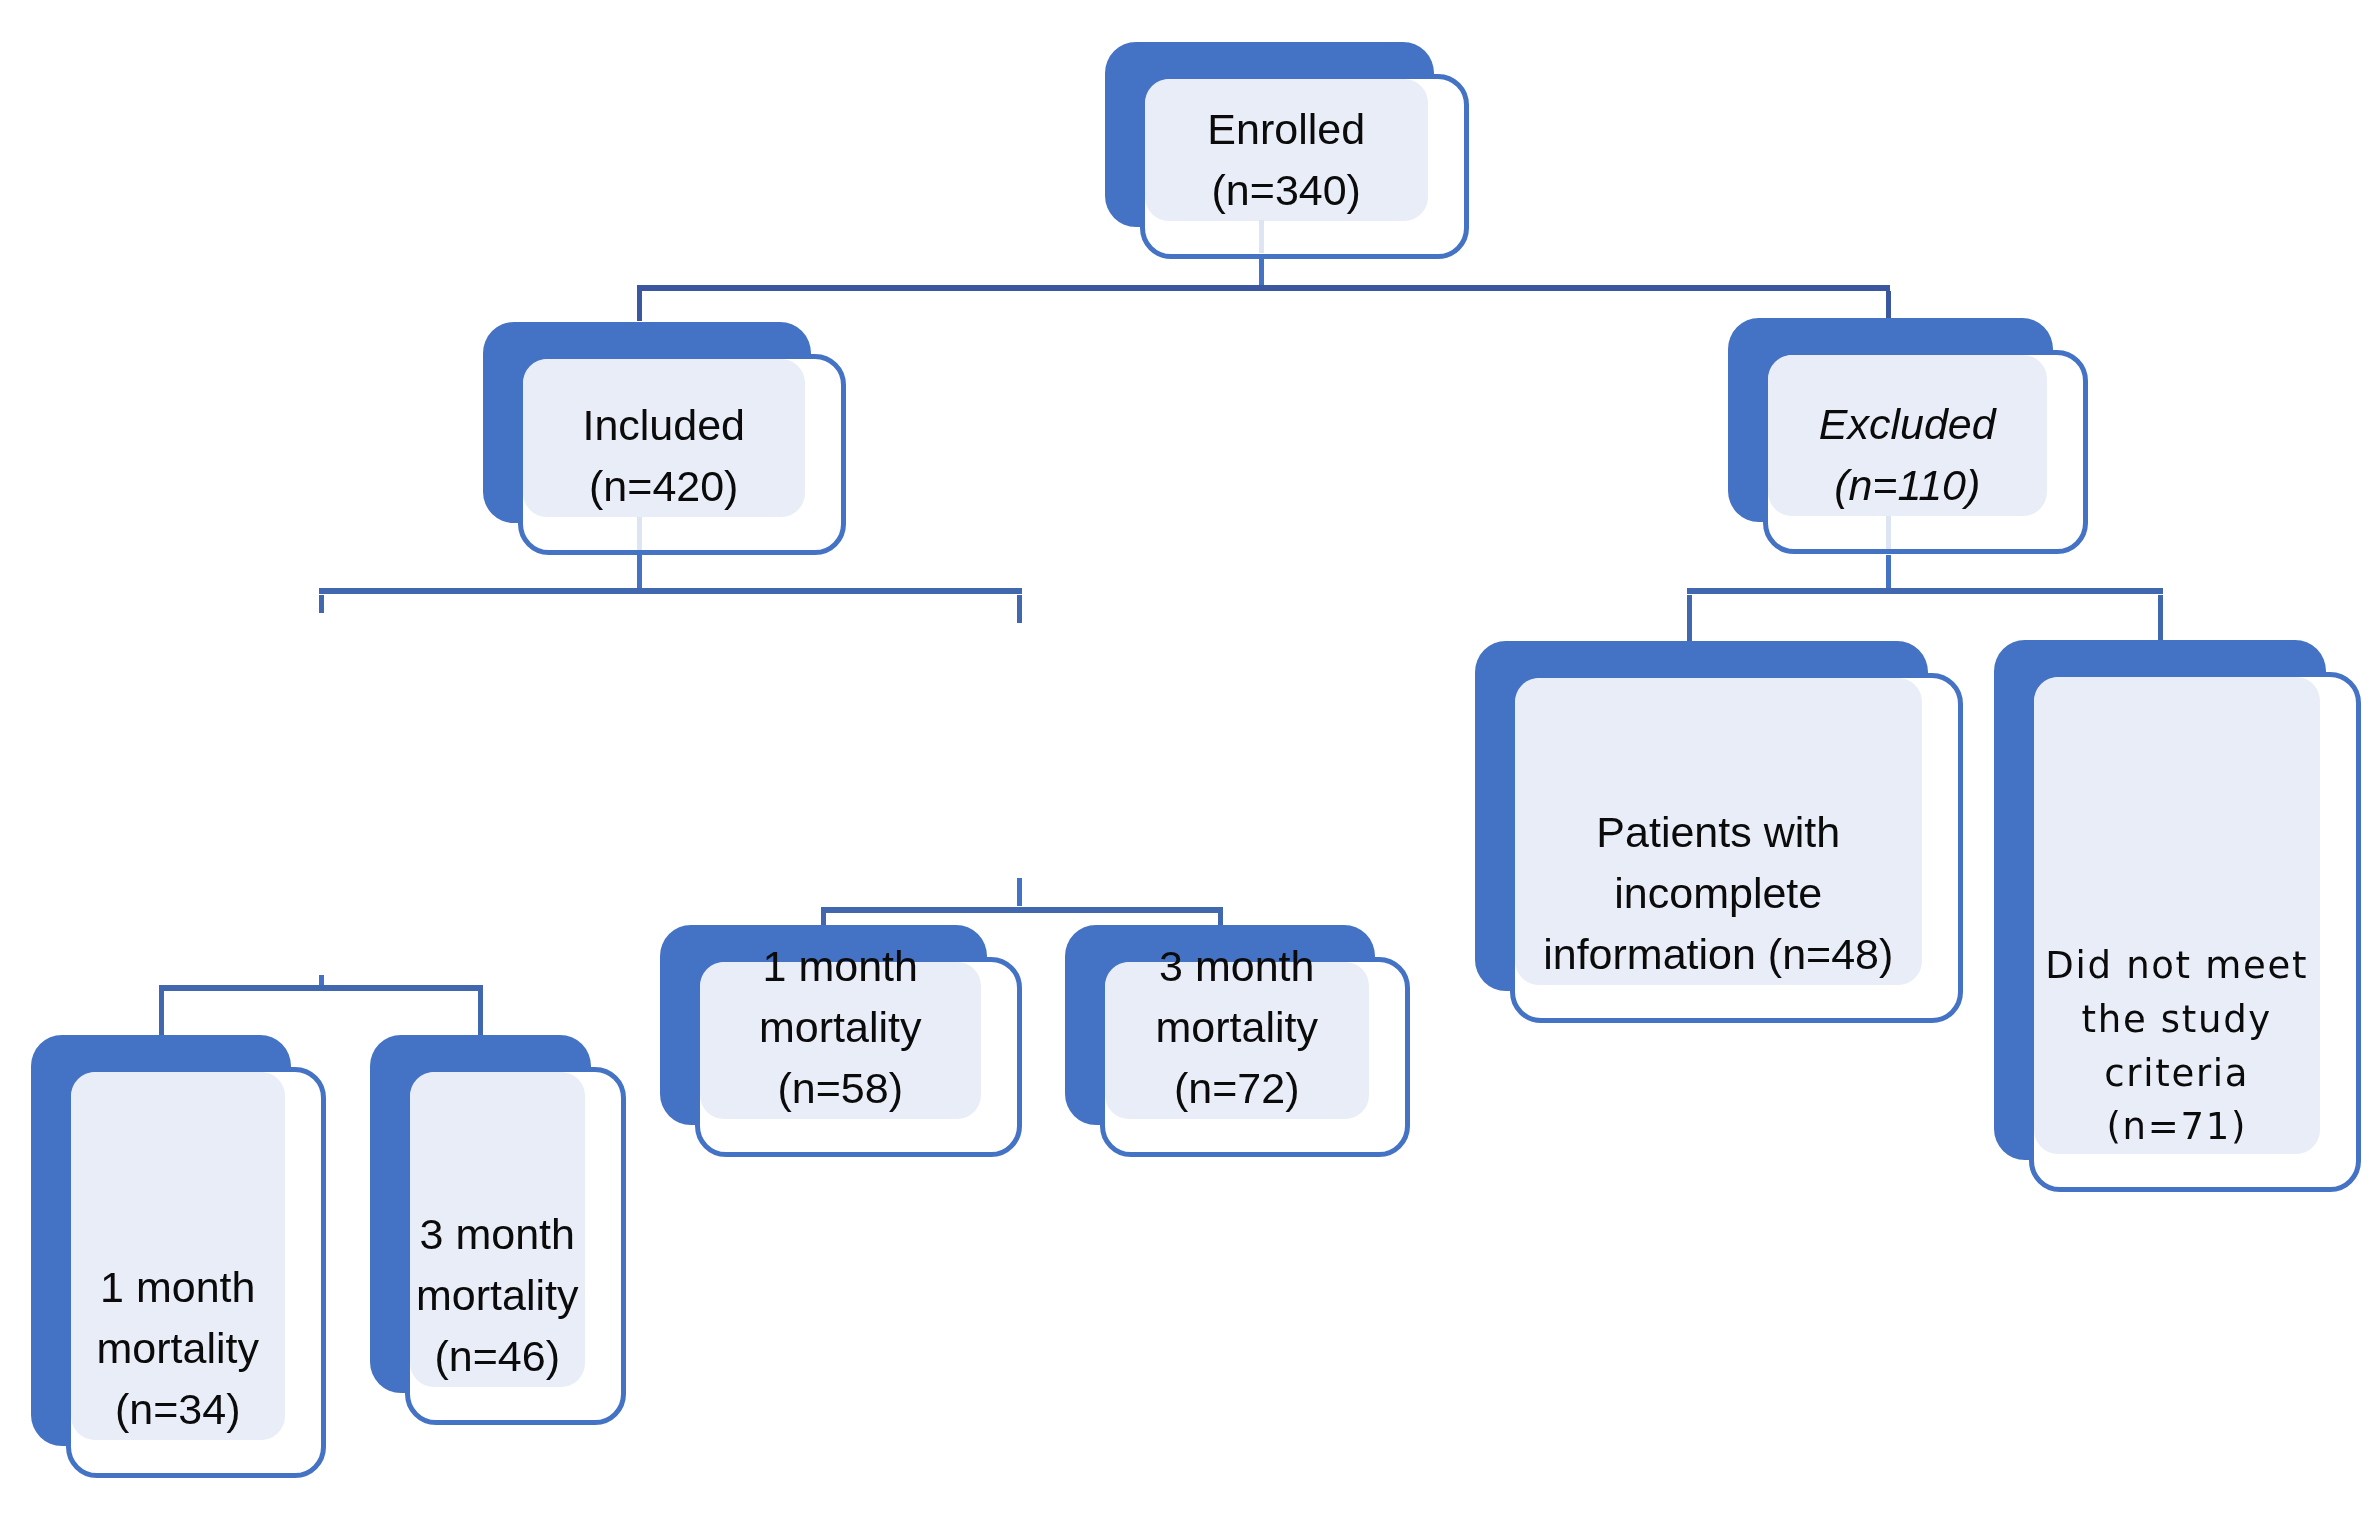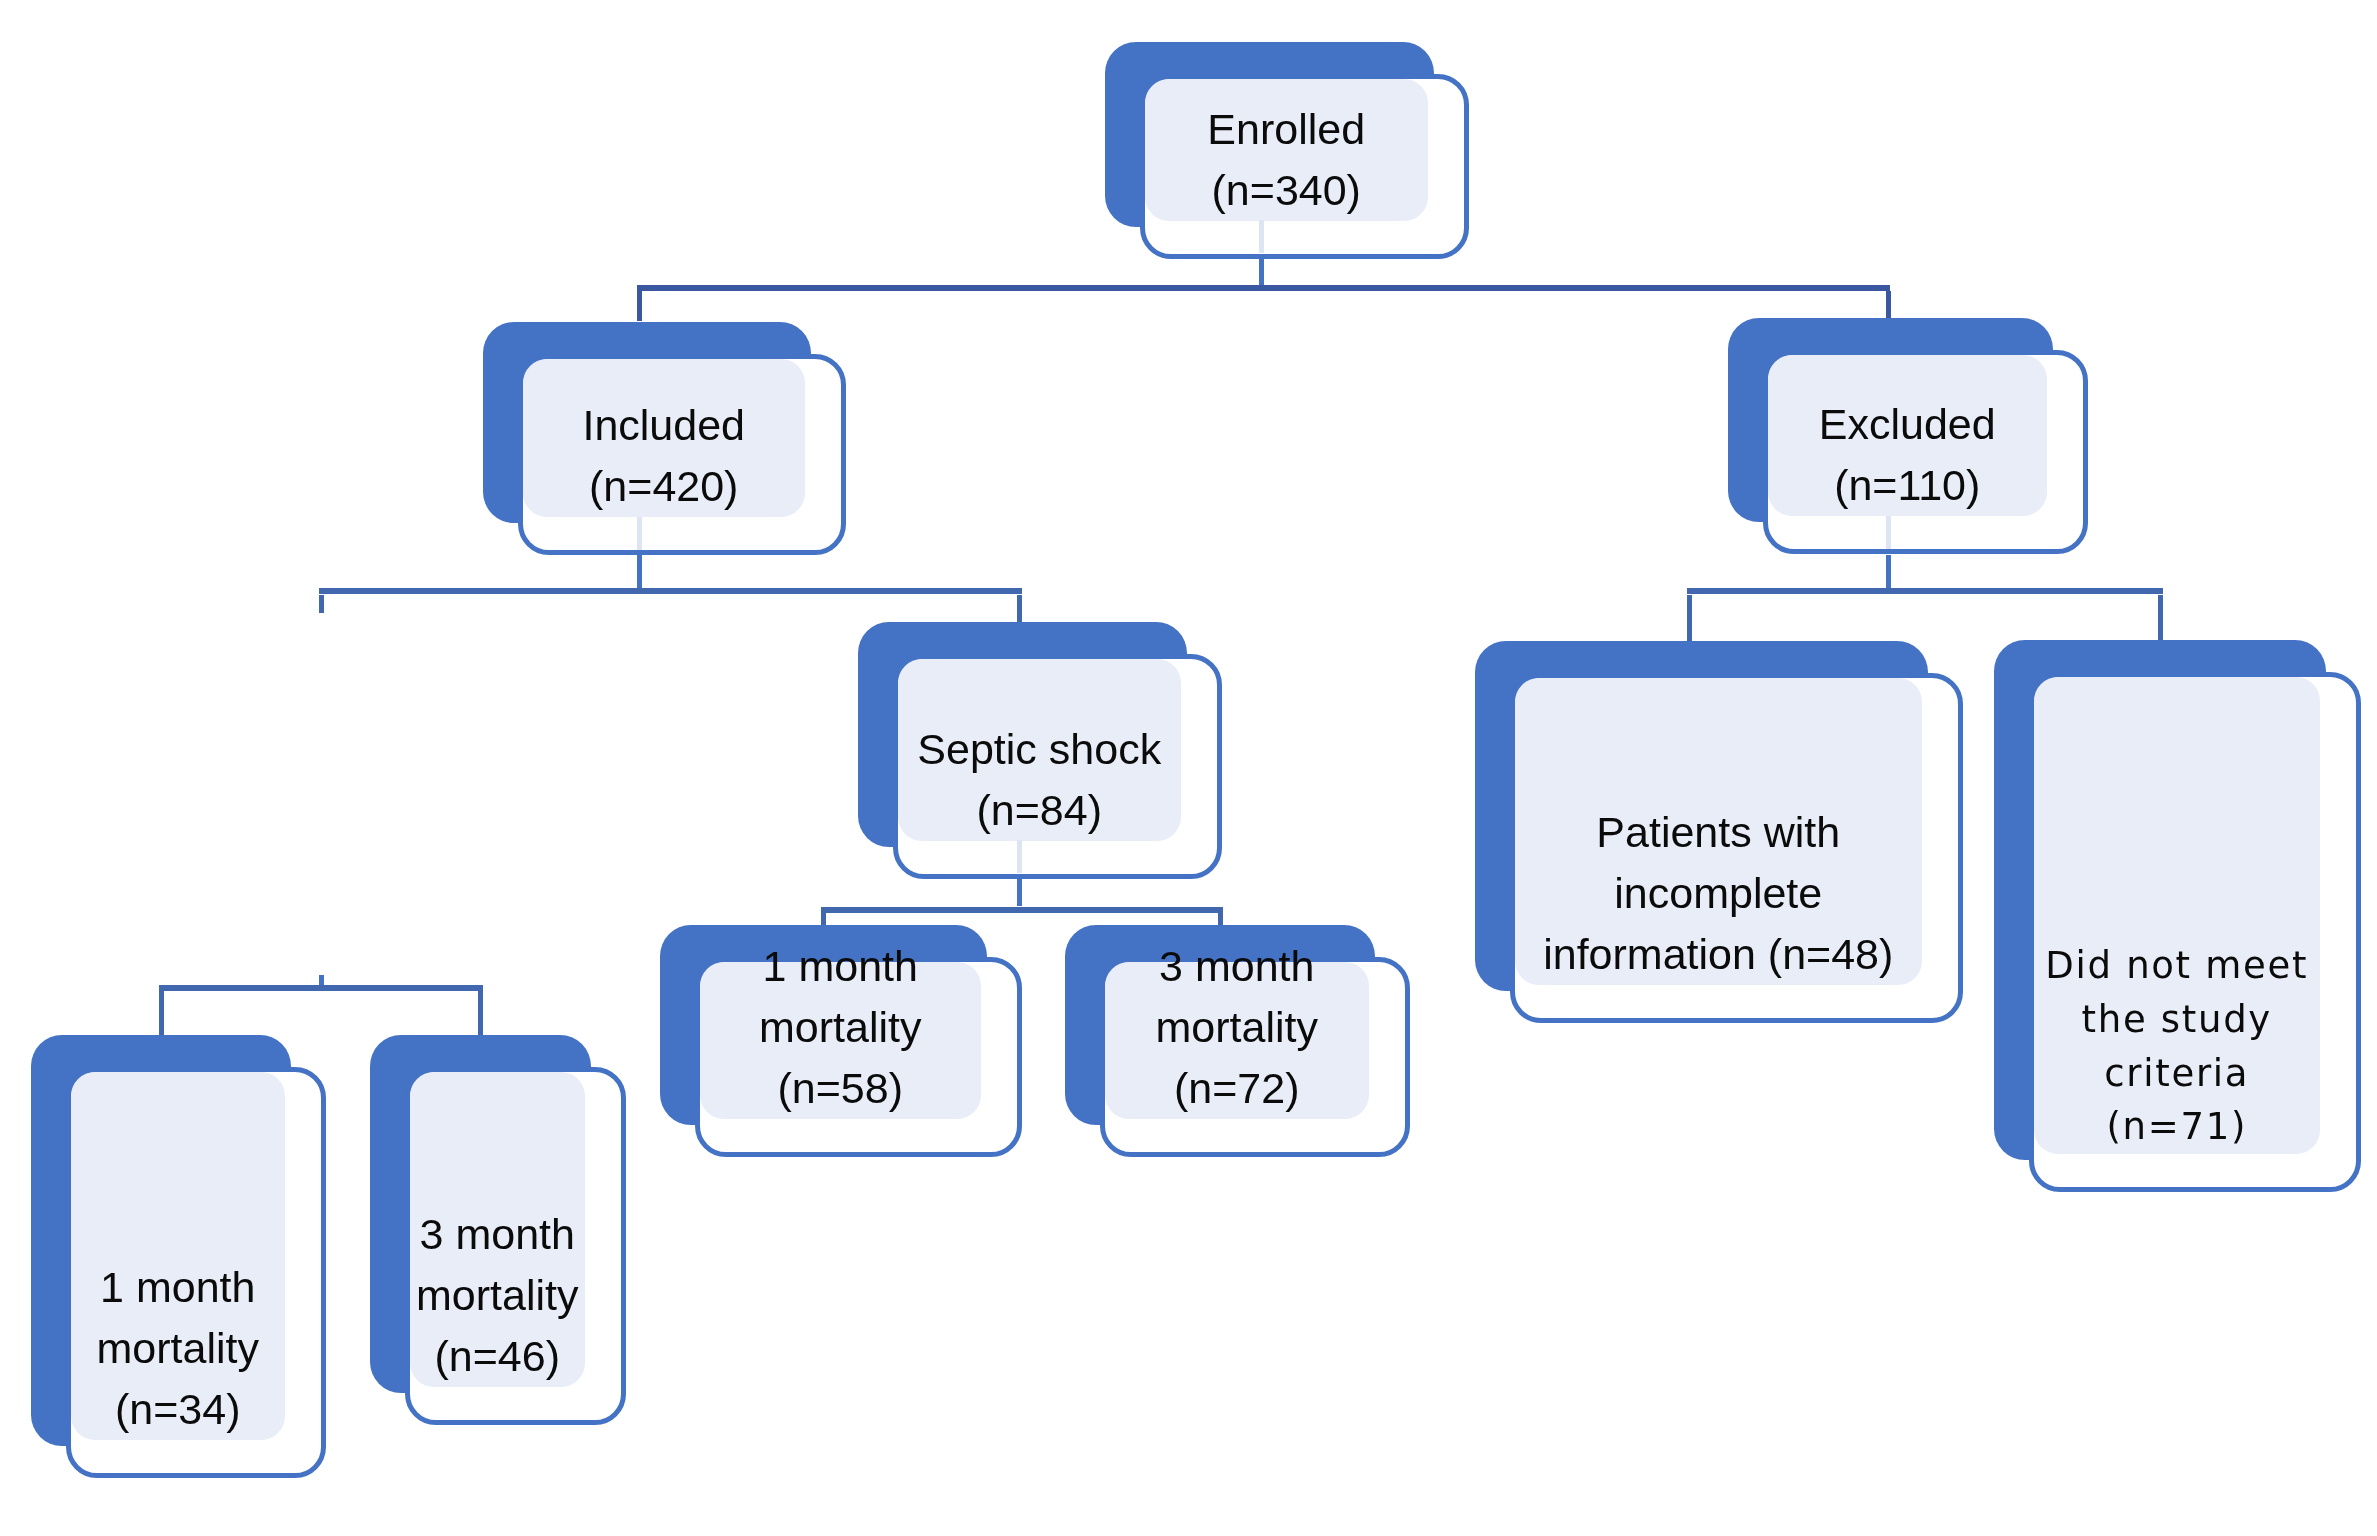--- a/index.html
+++ b/index.html
@@ -118,40 +118,31 @@
   <div class="node" style="left:518px;top:354px;width:328px;height:201px;">
     <div class="back"></div>
     <div class="front"></div>
     <div class="panel">
       <div class="label">Included
 (n=420)</div>
     </div>
     <div class="seam" style="left:119px;top:163px;height:33px;"></div>
   </div>
 
-  <div class="node" style="left:1763px;top:350px;width:325px;height:204px;">
+  <div class="node" style="left:1763px;top:350px;width:325px;height:204px;font-style:italic;">
     <div class="back"></div>
     <div class="front"></div>
     <div class="panel">
       <div class="label">Excluded
 (n=110)</div>
     </div>
     <div class="seam" style="left:123px;top:166px;height:33px;"></div>
   </div>
 
 
-  <div class="node" style="left:893px;top:654px;width:329px;height:225px;">
-    <div class="back"></div>
-    <div class="front"></div>
-    <div class="panel">
-      <div class="label">Septic shock
-(n=84)</div>
-    </div>
-    <div class="seam" style="left:124px;top:186px;height:33px;"></div>
-  </div>
 
   <div class="node" style="left:66px;top:1067px;width:260px;height:411px;">
     <div class="back"></div>
     <div class="front"></div>
     <div class="panel">
       <div class="label">1 month
 mortality
 (n=34)</div>
     </div>
   </div>

